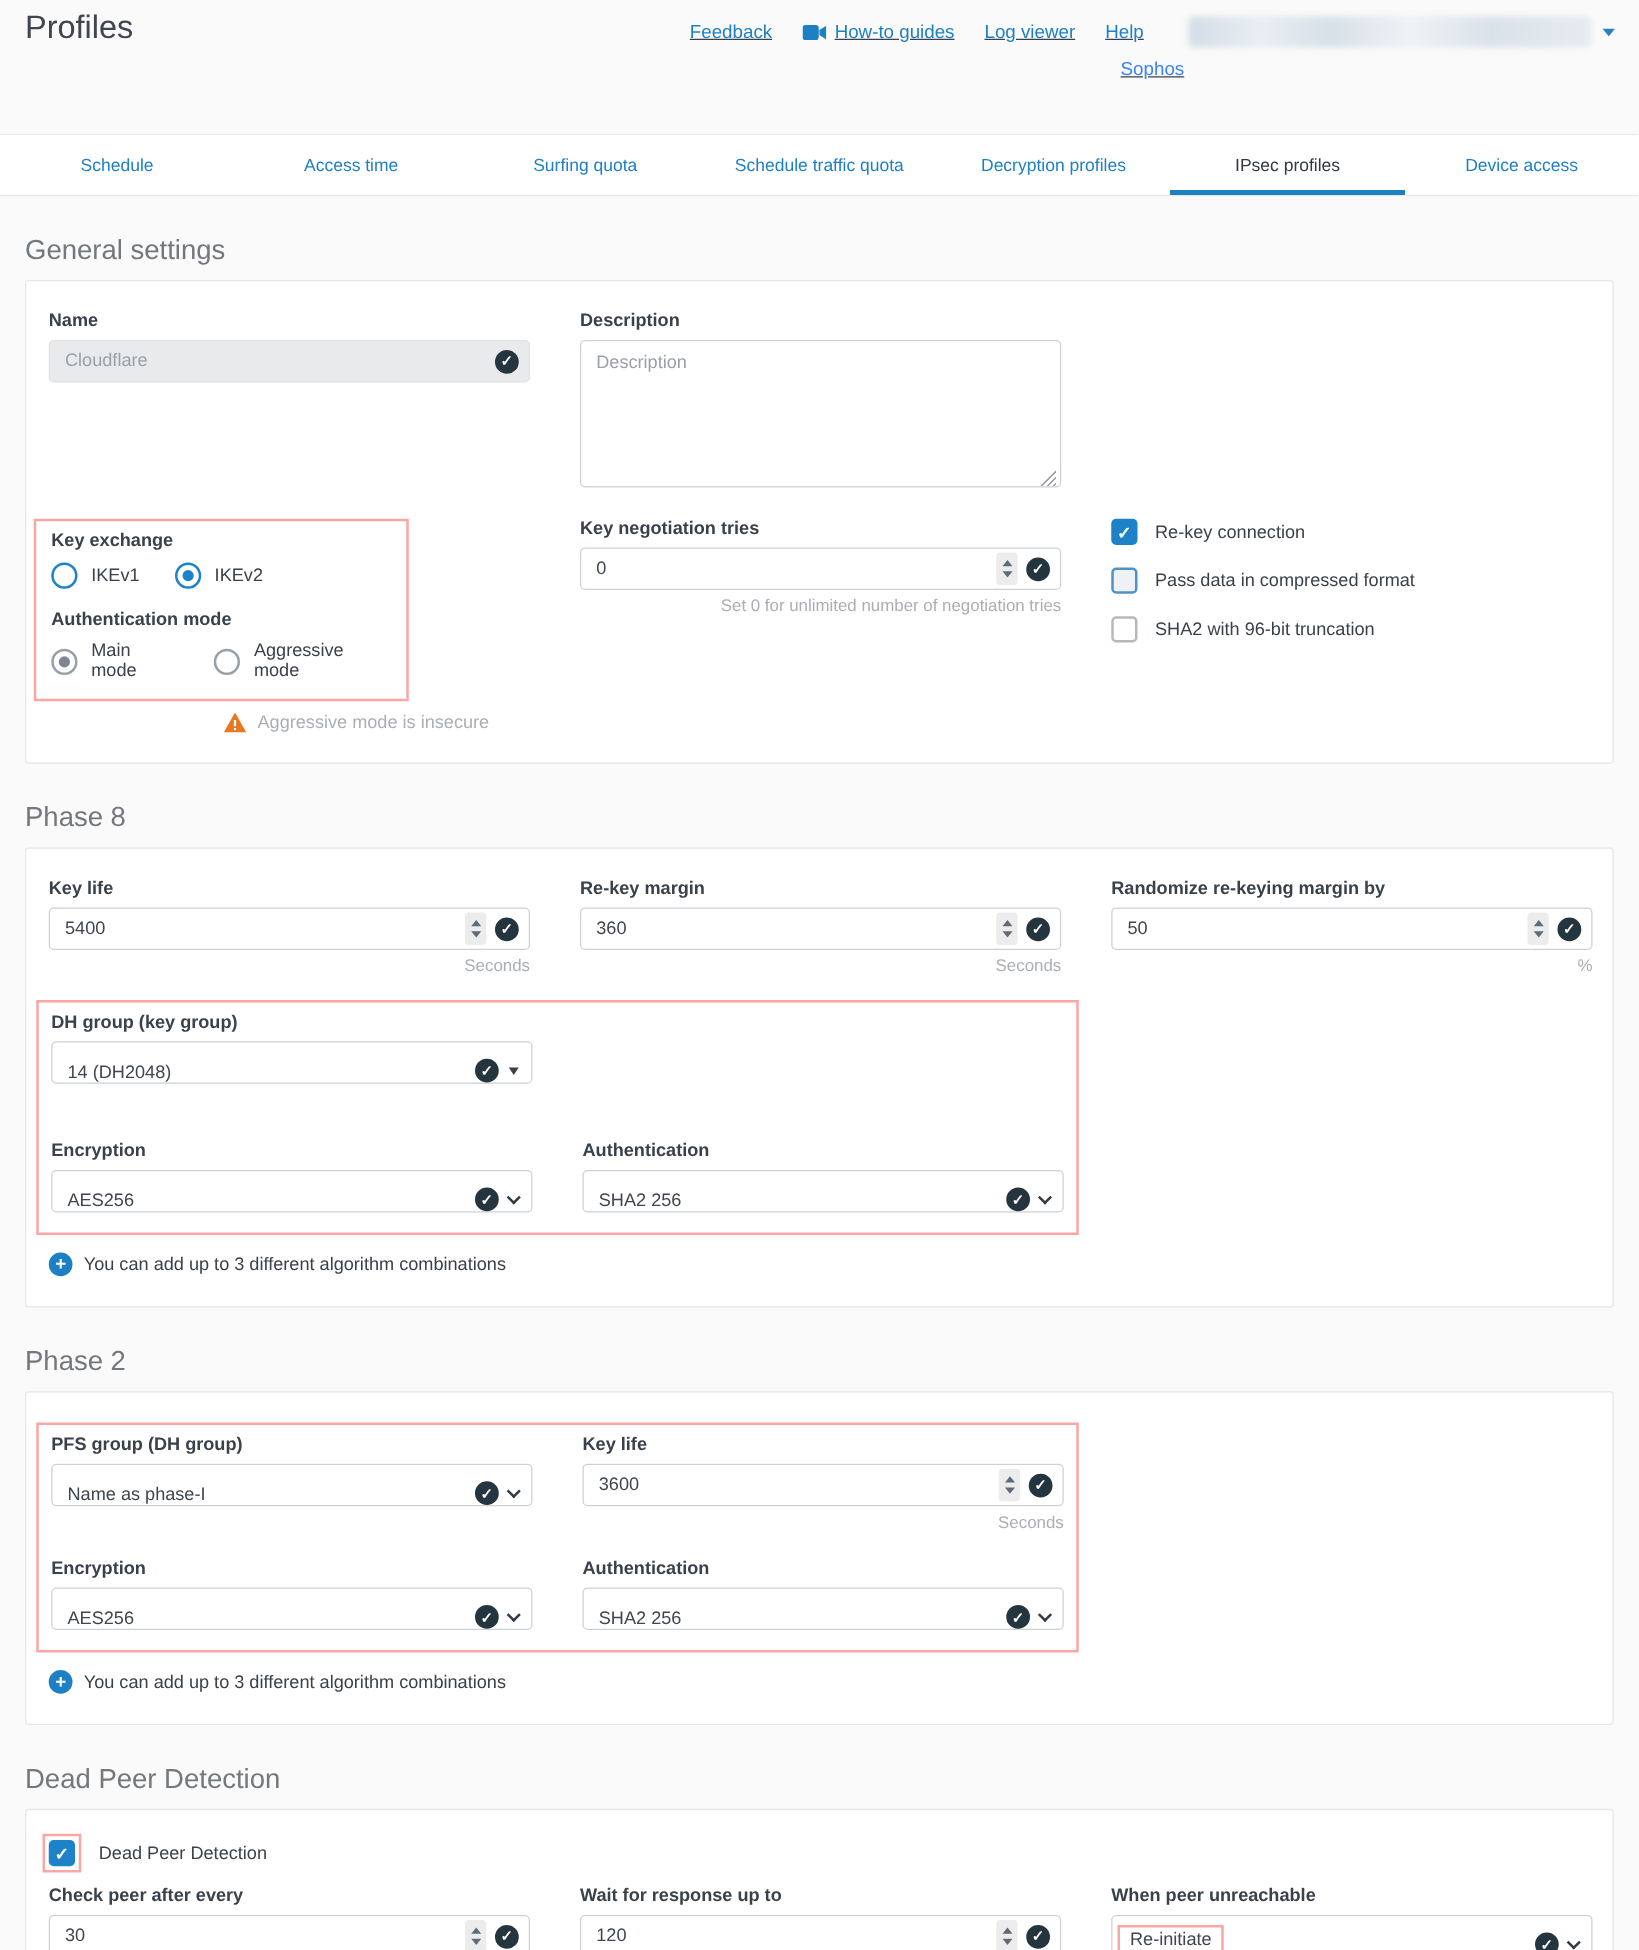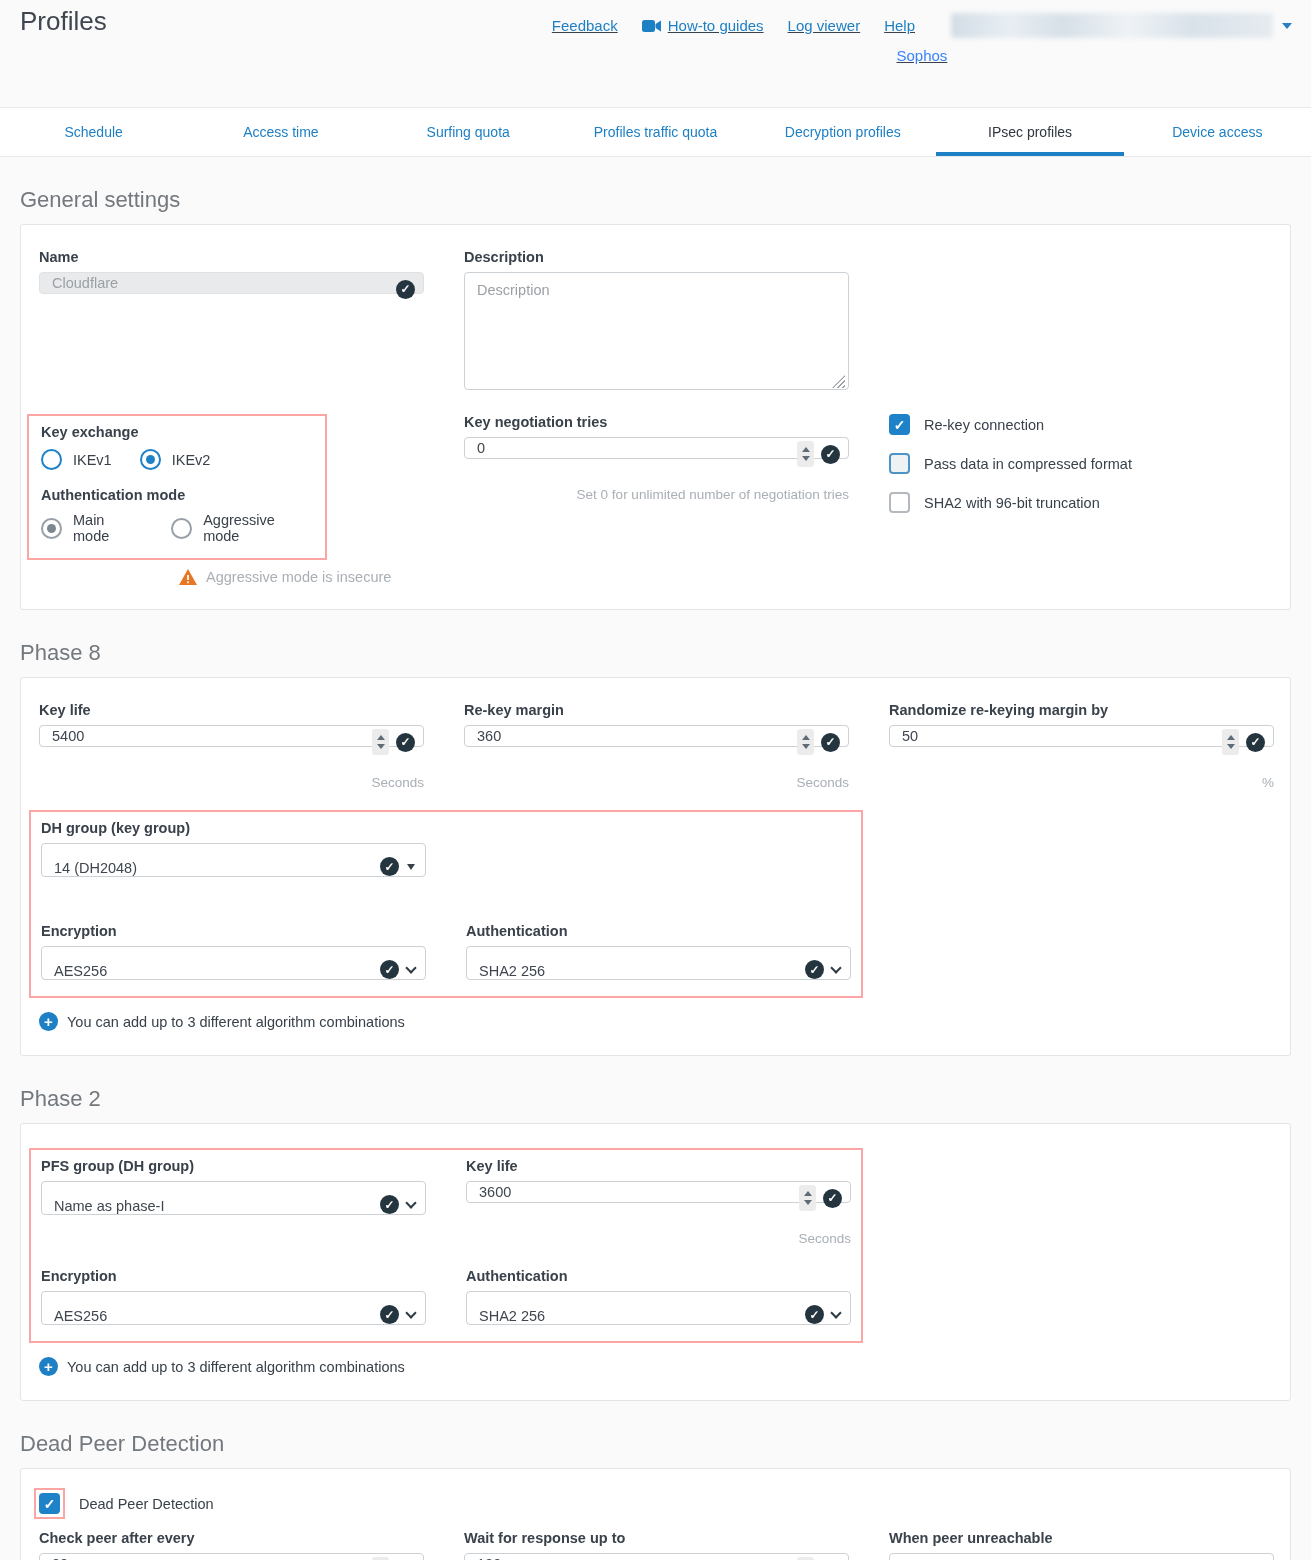--- a/index.html
+++ b/index.html
@@ -27,25 +27,25 @@
   
   .tabbar { display:flex; background:#fff; border-top:1px solid #e6e8ea; border-bottom:1px solid #e6e8ea; height:50px; }
   .tab { flex:1; display:flex; align-items:center; justify-content:center; font-size:14px; color:#1d7fc4; cursor:pointer; border-bottom:4px solid transparent; padding-top:3px; }
   .tab.active { color:#2f3740; border-bottom-color:#1d7fc4; }
   
   .section-title { font-size:22px; font-weight:normal; color:#72787e; margin:30px 20px 11px; }
   .card { background:#fff; border:1px solid #e3e5e7; border-radius:3px; margin:0 20px; padding:24px 18px; }
   .grid3 { display:grid; grid-template-columns:385px 385px 385px; column-gap:40px; }
   .grid2 { display:grid; grid-template-columns:385px 385px; column-gap:40px; }
   .f-label { font-size:14.5px; color:#39414b; margin-bottom:7px;font-weight:bold; }
-  .helper { font-size:13.5px; color:#a9afb5; text-align:right; margin-top:16px; }
+  .helper { font-size:13.5px; color:#a9afb5; text-align:right; margin-top:5px; }
   
   .ctl { position:relative; height:34px; }
   .ctl input {
-    width:100%; height:22px; border:1px solid #ccd1d6; border-radius:4px;
+    width:100%; height:34px; border:1px solid #ccd1d6; border-radius:4px;
     padding:0 76px 0 12px; font-size:14.5px; color:#3f4650; font-family:inherit; background:#fff; outline:none;
   }
   .ctl input.disabled { background:#e9eaeb; border-color:#dfe1e3; color:#9aa0a6; }
   .ctl .icons { position:absolute; right:9px; top:0; height:34px; display:flex; align-items:center; gap:7px; }
   .textarea-wrap { position:relative; }
   .textarea-wrap textarea {
     width:100%; height:118px; border:1px solid #ccd1d6; border-radius:4px; resize:none;
     padding:9px 12px; font-size:14.5px; color:#3f4650; font-family:inherit; outline:none;
   }
   .textarea-wrap textarea::placeholder { color:#9aa0a6; }
@@ -126,21 +126,21 @@
       </div>
     </div>
     <div class="brand">Sophos</div>
   </div>
 </div>
 
 <div class="tabbar">
   <div class="tab">Schedule</div>
   <div class="tab">Access time</div>
   <div class="tab">Surfing quota</div>
-  <div class="tab">Profiles traffic quota</div>
+  <div class="tab">Schedule traffic quota</div>
   <div class="tab">Decryption profiles</div>
   <div class="tab active">IPsec profiles</div>
   <div class="tab">Device access</div>
 </div>
 
 <h2 class="section-title">General settings</h2>
 <div class="card">
   <div class="grid3">
     <div>
       <div class="f-label">Name</div>

